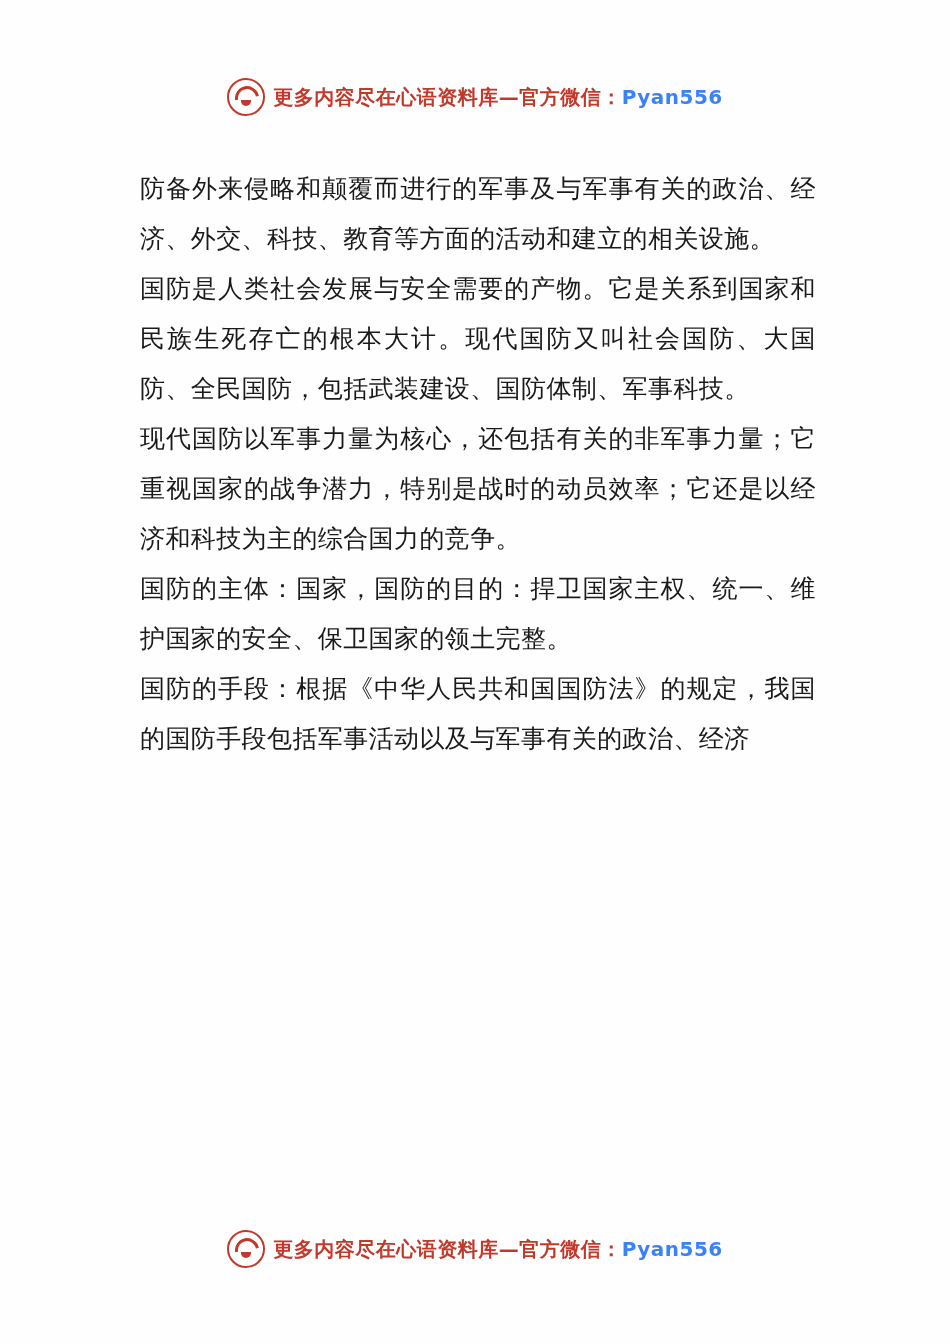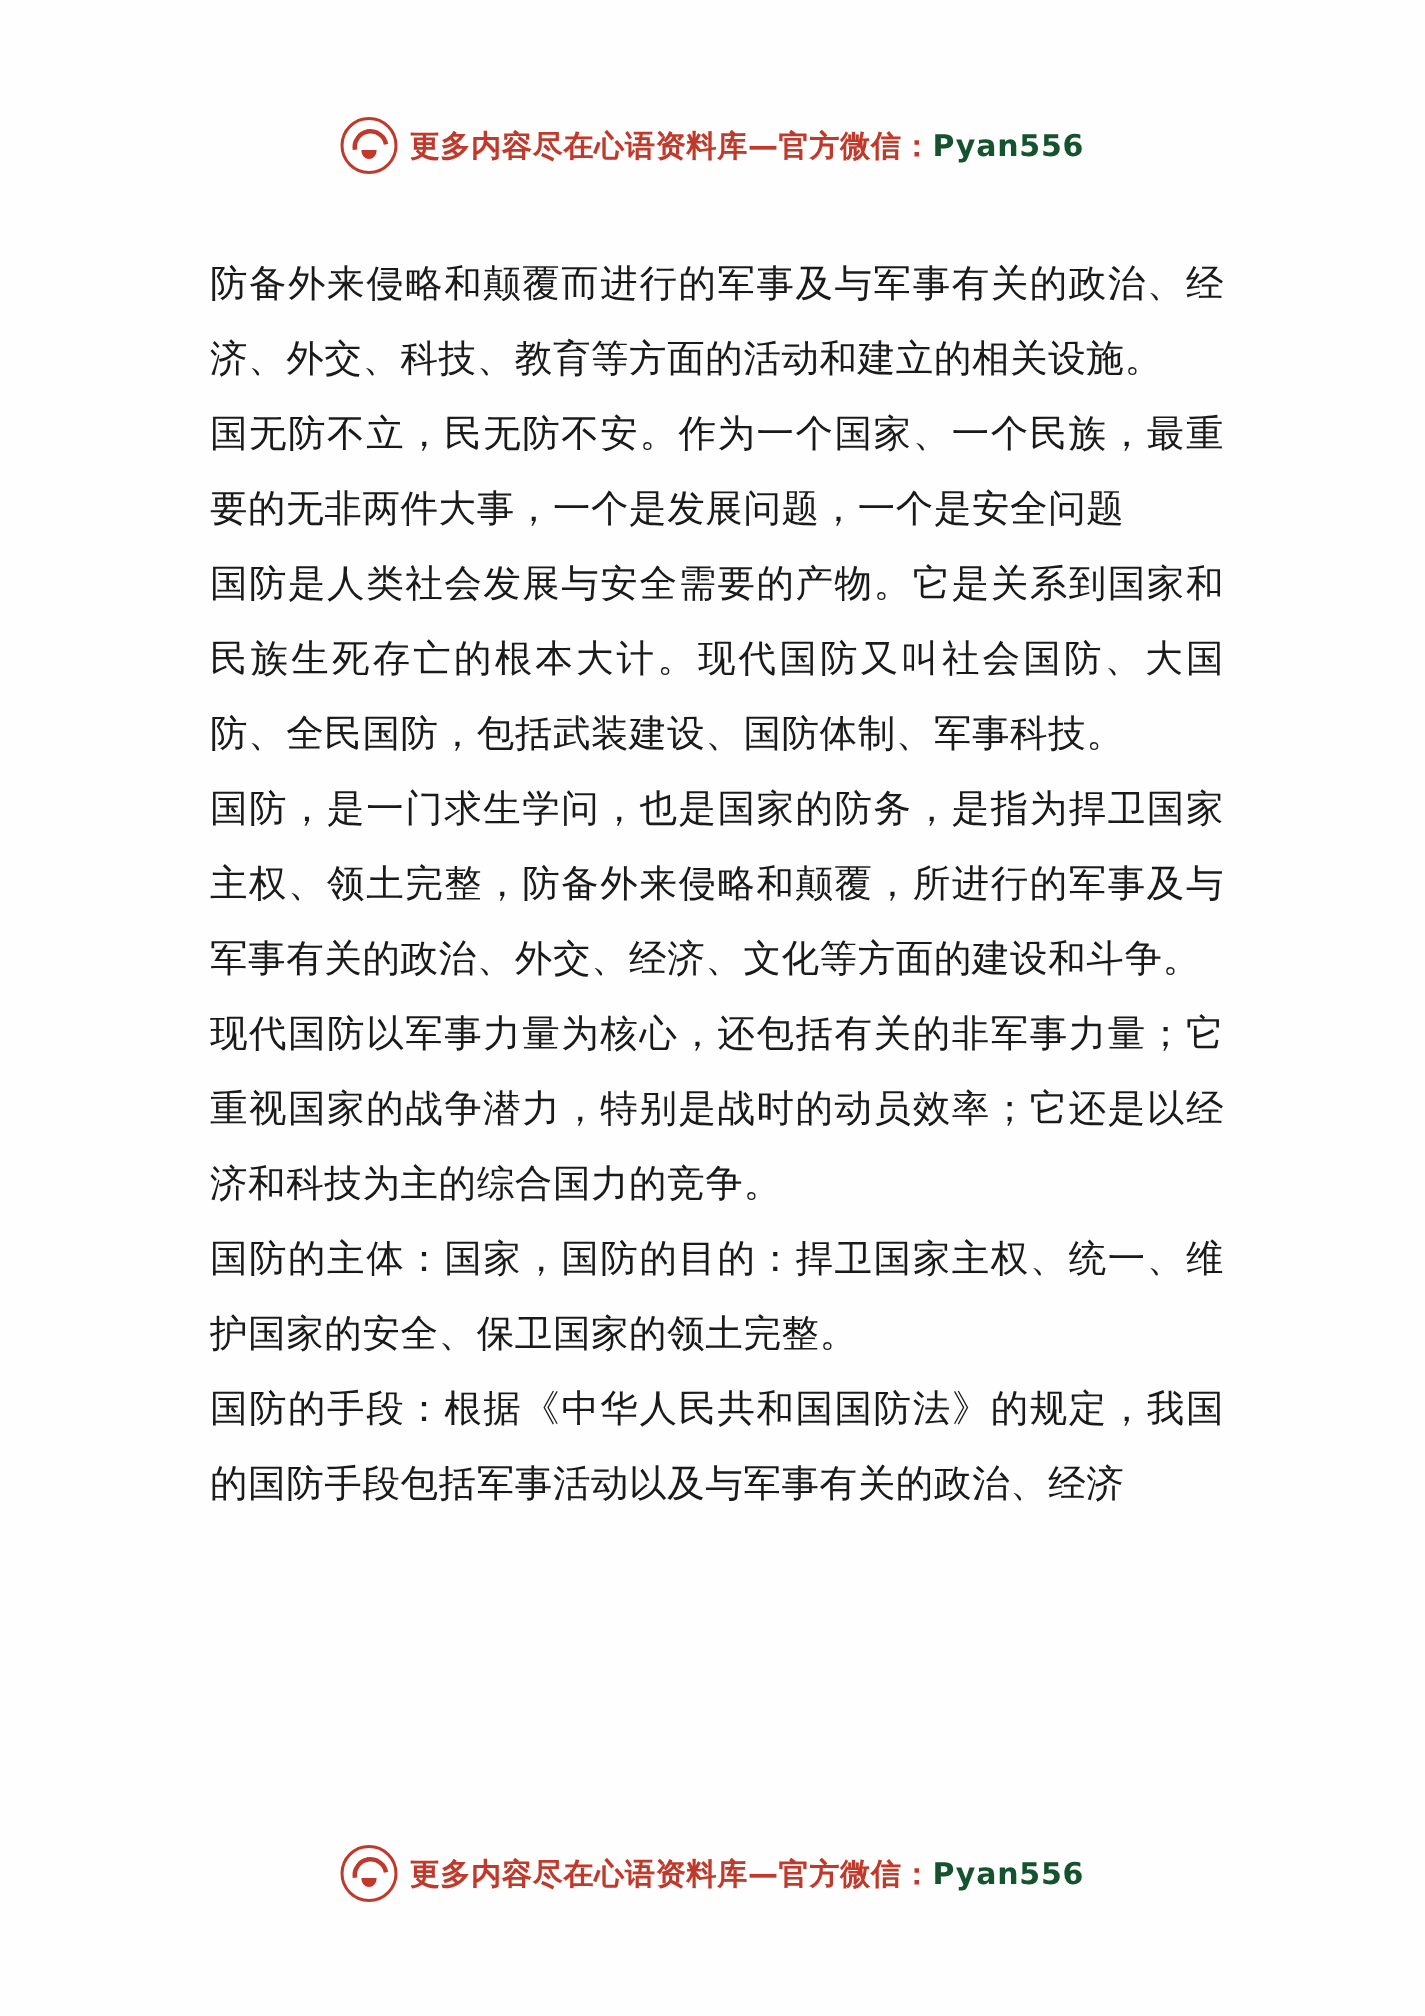--- a/index.html
+++ b/index.html
@@ -75,21 +75,21 @@
     font-family: "DejaVu Sans", sans-serif;
     font-size: 20px;
     font-weight: bold;
     letter-spacing: 0.5px;
     color: #c0392b;
   }
   .banner-text .wx {
     color: #c0392b;
   }
   .banner-id {
-    color: #14532d;
+    color: #3b82f6;
   }
 
   
   .content {
     position: absolute;
     left: 140px;
     top: 164px;
     width: 676px;
   }
   .para {
@@ -109,23 +109,21 @@
 
 <div class="page">
 
   <div class="banner banner-top">
     <span class="banner-logo"></span>
     <span class="banner-text"><span class="wx">更多内容尽在心语资料库—官方微信：</span><span class="banner-id">Pyan556</span></span>
   </div>
 
   <div class="content">
     <p class="para">防备外来侵略和颠覆而进行的军事及与军事有关的政治、经济、外交、科技、教育等方面的活动和建立的相关设施。</p>
-    <p class="para">国无防不立，民无防不安。作为一个国家、一个民族，最重要的无非两件大事，一个是发展问题，一个是安全问题</p>
     <p class="para">国防是人类社会发展与安全需要的产物。它是关系到国家和民族生死存亡的根本大计。现代国防又叫社会国防、大国防、全民国防，包括武装建设、国防体制、军事科技。</p>
-    <p class="para">国防，是一门求生学问，也是国家的防务，是指为捍卫国家主权、领土完整，防备外来侵略和颠覆，所进行的军事及与军事有关的政治、外交、经济、文化等方面的建设和斗争。</p>
     <p class="para">现代国防以军事力量为核心，还包括有关的非军事力量；它重视国家的战争潜力，特别是战时的动员效率；它还是以经济和科技为主的综合国力的竞争。</p>
     <p class="para">国防的主体：国家，国防的目的：捍卫国家主权、统一、维护国家的安全、保卫国家的领土完整。</p>
     <p class="para">国防的手段：根据《中华人民共和国国防法》的规定，我国的国防手段包括军事活动以及与军事有关的政治、经济</p>
   </div>
 
   <div class="banner banner-bottom">
     <span class="banner-logo"></span>
     <span class="banner-text"><span class="wx">更多内容尽在心语资料库—官方微信：</span><span class="banner-id">Pyan556</span></span>
   </div>
 

